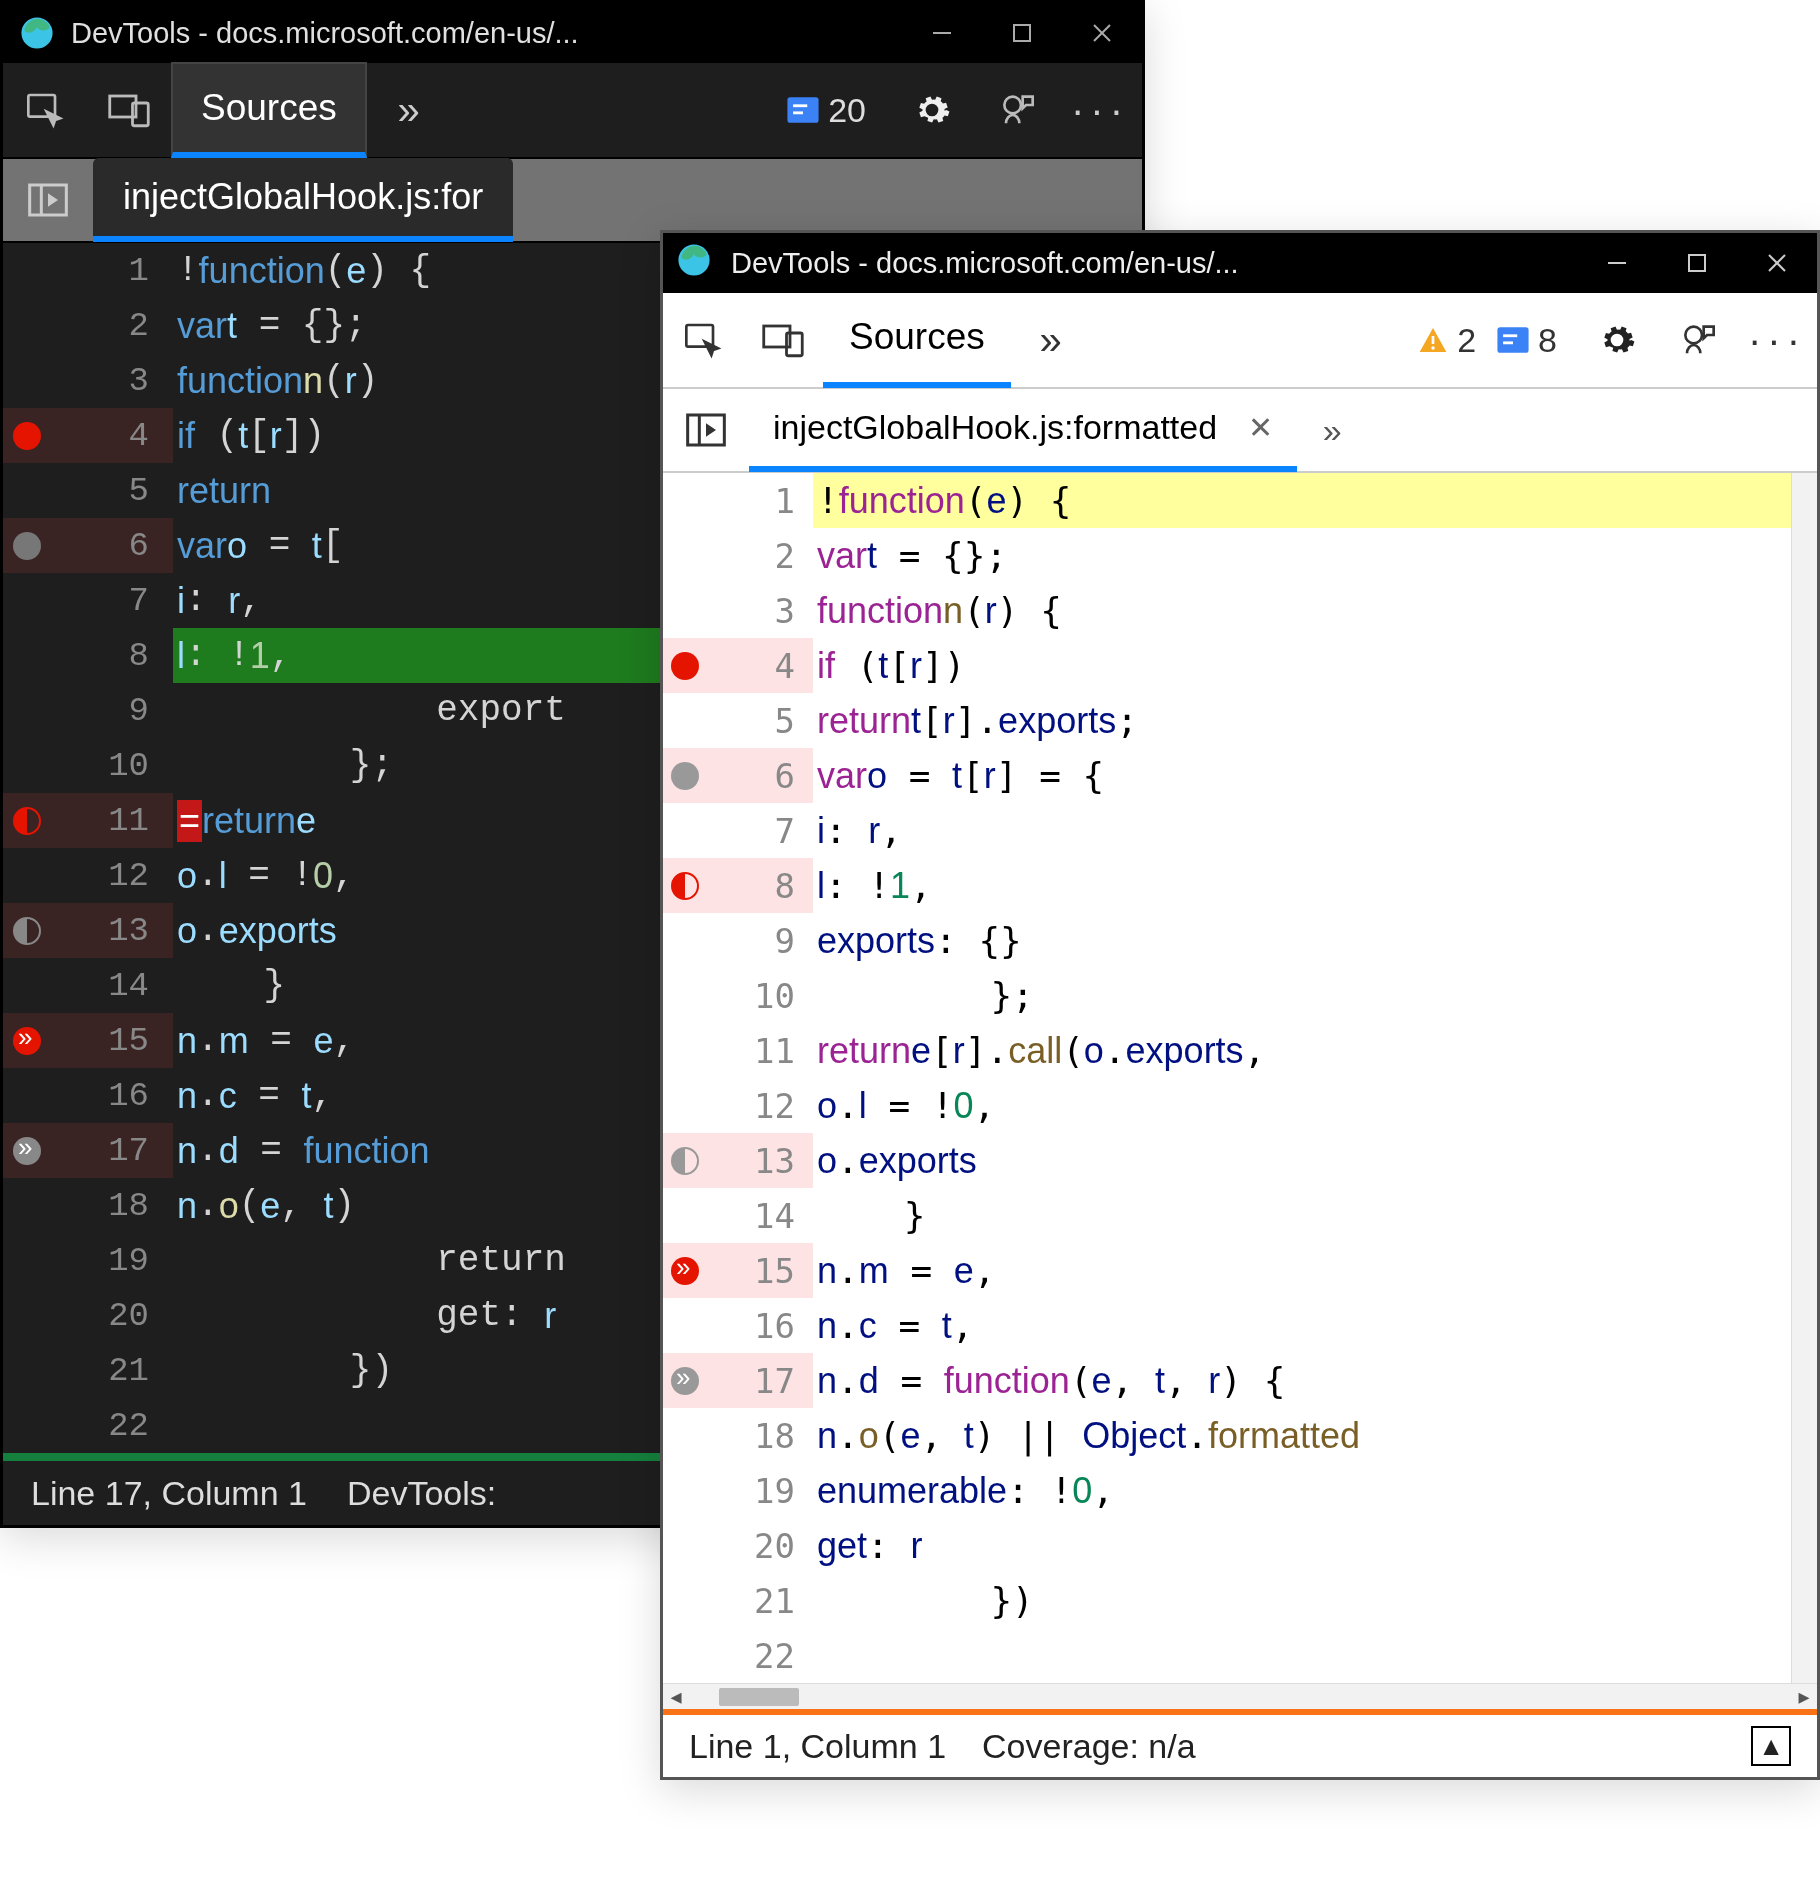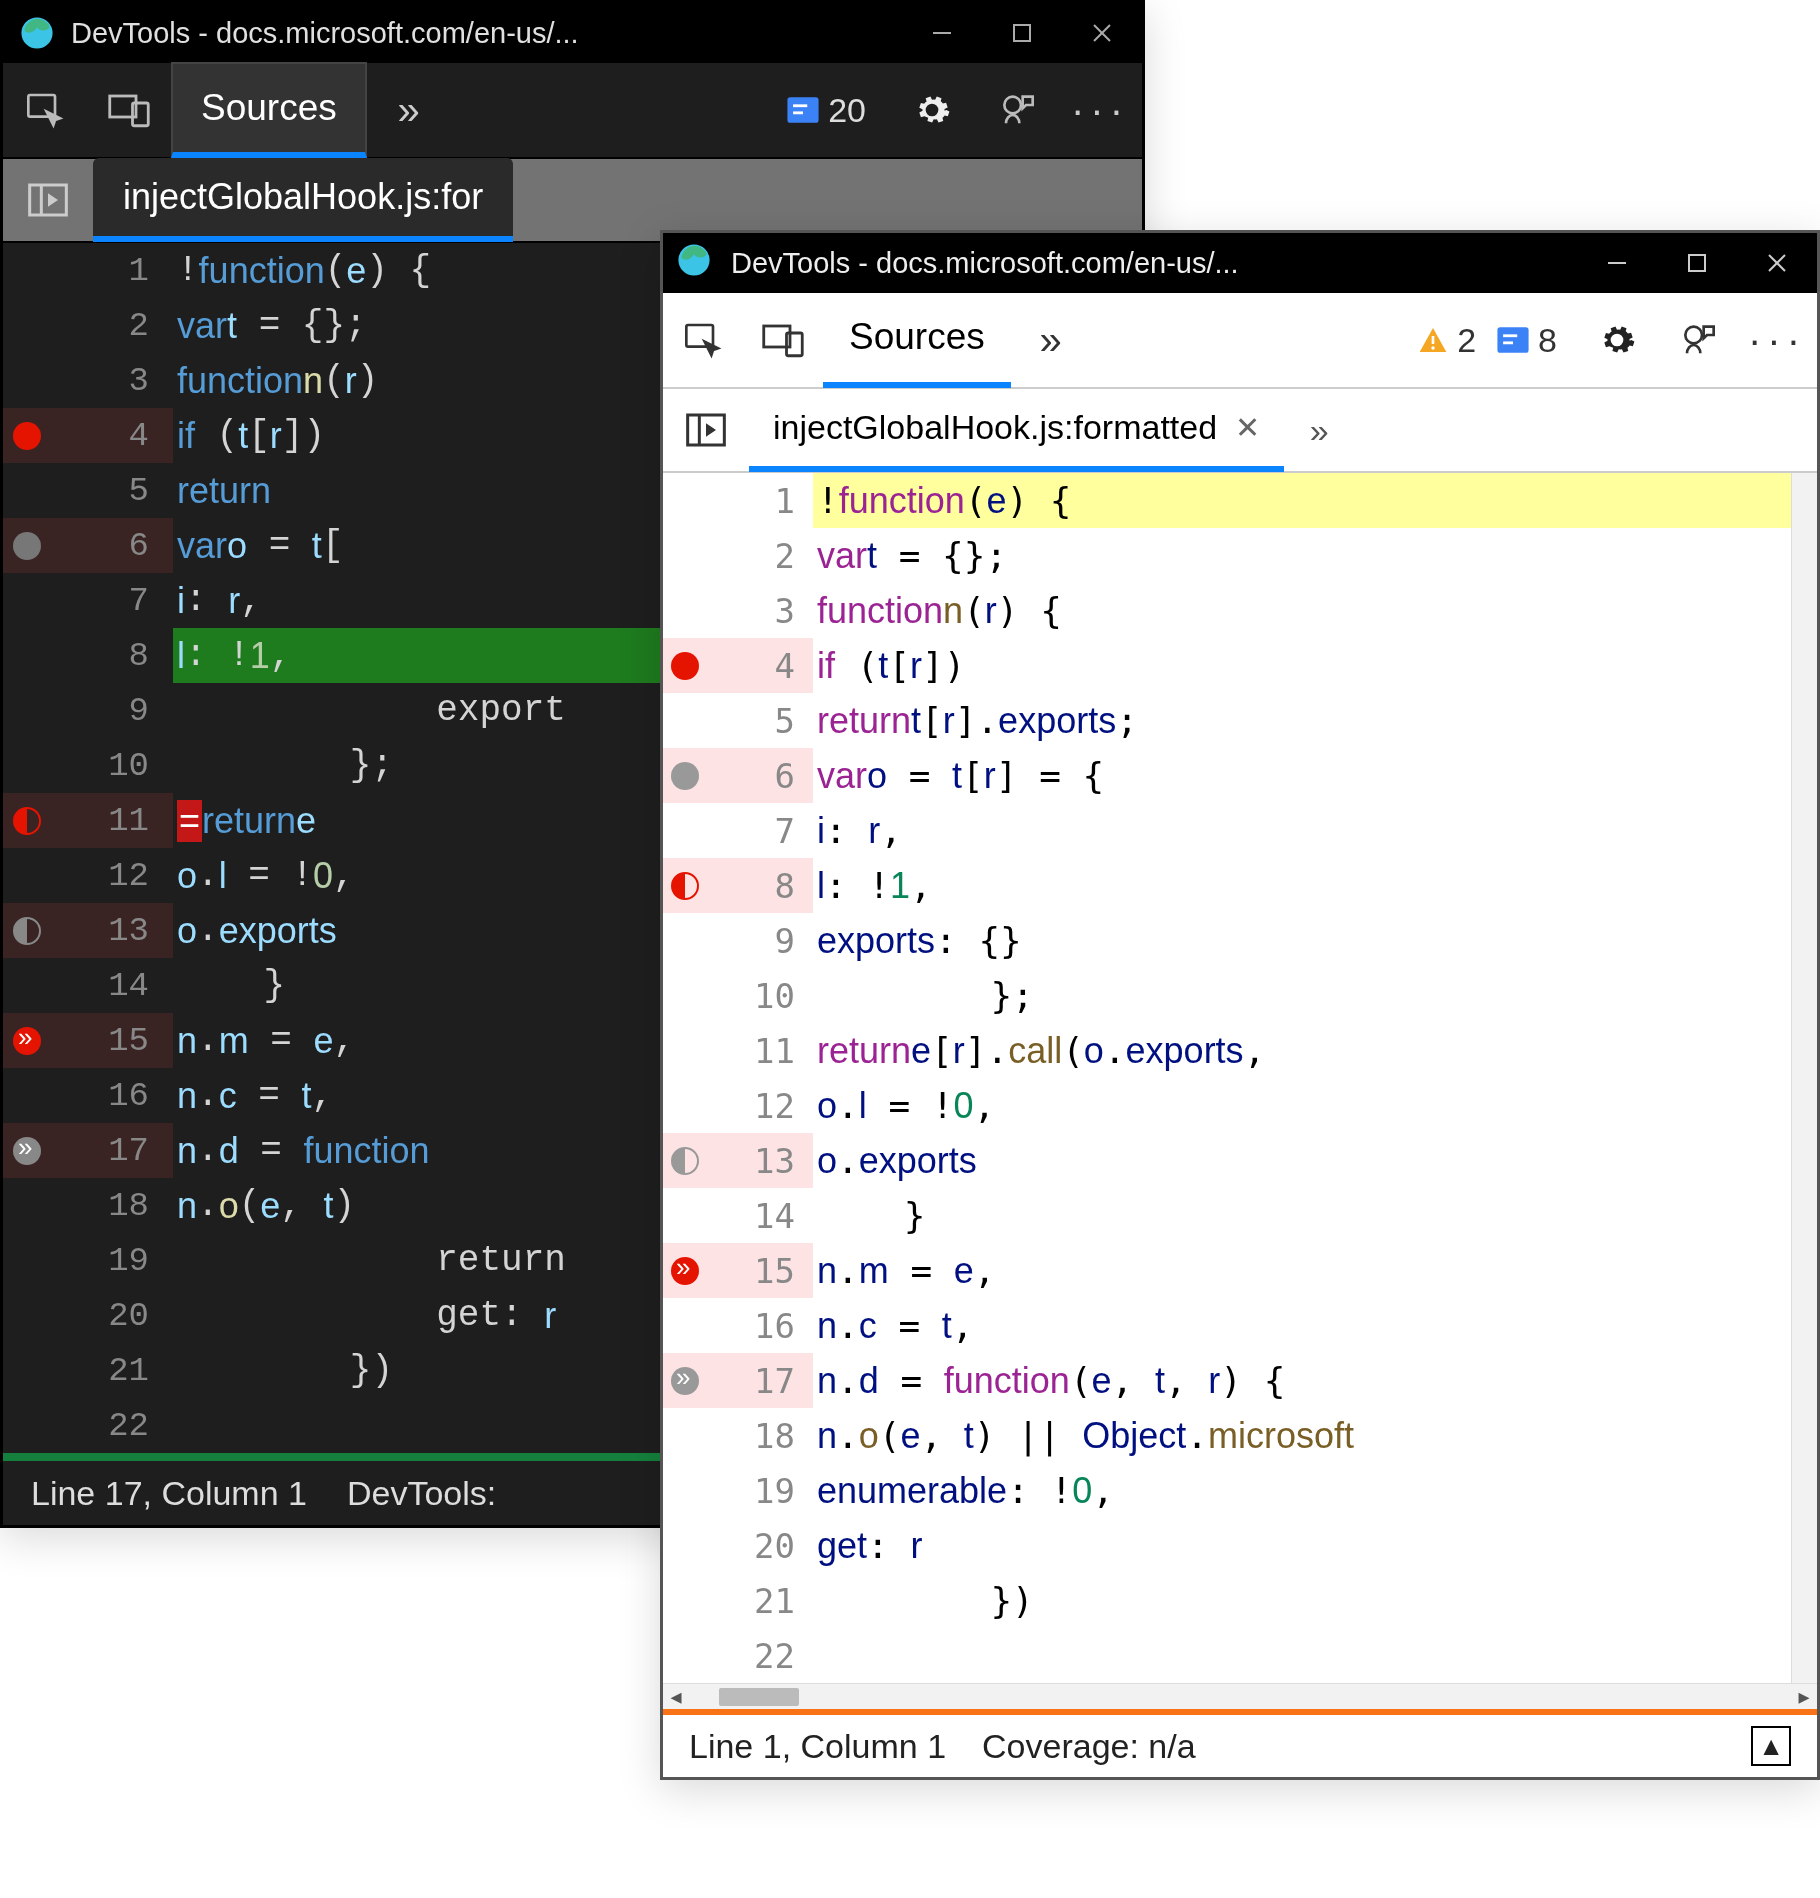--- a/index.html
+++ b/index.html
@@ -48,21 +48,21 @@
   .light .titlebar { background:#000; height:60px; display:flex; align-items:center; font-size:29px; color:#eee;}
   .light .titlebar .appicon { width:40px; height:40px; margin:0 14px; }
   .light .titlebar .title { flex:1; }
   .light .titlebar .wbtn { width:80px; height:60px; display:flex; align-items:center; justify-content:center; color:#ccc; }
   .light .toolbar { height:96px; display:flex; align-items:center; border-bottom:2px solid #ccc; }
   .light .tbtn { width:80px; height:96px; display:flex; align-items:center; justify-content:center; color:#333;}
   .light .tab { height:96px; display:flex; align-items:center; padding:0 26px; font-size:37px; color:#000; border-bottom:6px solid #0a84ff; }
   .light .issue { display:flex; align-items:center; gap:8px; font-size:34px; color:#333; margin-right:20px;}
   .light .subbar { height:84px; display:flex; align-items:center; border-bottom:2px solid #ccc;}
   .light .panetoggle { width:86px; height:84px; display:flex; align-items:center; justify-content:center;}
-  .light .filetab { height:84px; display:flex; align-items:center; padding:0 24px; font-size:34px; color:#000; border-bottom:6px solid #0a84ff; gap:18px;}
+  .light .filetab { height:84px; display:flex; align-items:center; padding:0 24px; font-size:34px; color:#000; border-bottom:6px solid #0a84ff; gap:31px;}
   .light .filetab .close { color:#666; font-size:30px; }
   .light .dblchev { width:70px; display:flex; align-items:center; justify-content:center; color:#555; font-size:34px;}
   .light .editor { display:flex; }
   .light .gutter { width:150px; }
   .light .ln { height:55px; display:flex; align-items:center; justify-content:flex-end; padding-right:18px; font-size:34px; color:#888; font-family: Consolas, monospace; position:relative;}
   .light .ln.hit { background:#fde3e3; }
   .light .bp { position:absolute; left:8px; width:28px; height:28px; border-radius:50%; }
   .light .bp.red { background:#e51400; }
   .light .bp.grey { background:#999; }
   .light .bp.half { background: linear-gradient(90deg,#e51400 50%, transparent 50%); border:2px solid #e51400;}
@@ -349,21 +349,21 @@
         <div class="cl">            <span class="id">l</span>: !<span class="num">1</span>,</div>
         <div class="cl">            <span class="id">exports</span>: {}</div>
         <div class="cl">        };</div>
         <div class="cl">        <span class="kw">return</span> <span class="id">e</span>[<span class="id">r</span>].<span class="fn">call</span>(<span class="id">o</span>.<span class="id">exports</span>,</div>
         <div class="cl">        <span class="id">o</span>.<span class="id">l</span> = !<span class="num">0</span>,</div>
         <div class="cl">        <span class="id">o</span>.<span class="id">exports</span></div>
         <div class="cl">    }</div>
         <div class="cl">    <span class="id">n</span>.<span class="id">m</span> = <span class="id">e</span>,</div>
         <div class="cl">    <span class="id">n</span>.<span class="id">c</span> = <span class="id">t</span>,</div>
         <div class="cl">    <span class="id">n</span>.<span class="id">d</span> = <span class="kw">function</span>(<span class="id">e</span>, <span class="id">t</span>, <span class="id">r</span>) {</div>
-        <div class="cl">        <span class="id">n</span>.<span class="fn">o</span>(<span class="id">e</span>, <span class="id">t</span>) || <span class="id">Object</span>.<span class="fn">microsoft</span></div>
+        <div class="cl">        <span class="id">n</span>.<span class="fn">o</span>(<span class="id">e</span>, <span class="id">t</span>) || <span class="id">Object</span>.<span class="fn">formatted</span></div>
         <div class="cl">            <span class="id">enumerable</span>: !<span class="num">0</span>,</div>
         <div class="cl">            <span class="id">get</span>: <span class="id">r</span></div>
         <div class="cl">        })</div>
         <div class="cl"></div>
       </div>
     <div class="scroll-v"></div>
   </div>
   <div class="hscroll">
     <div class="arrow">◂</div>
     <div class="thumb"></div>

